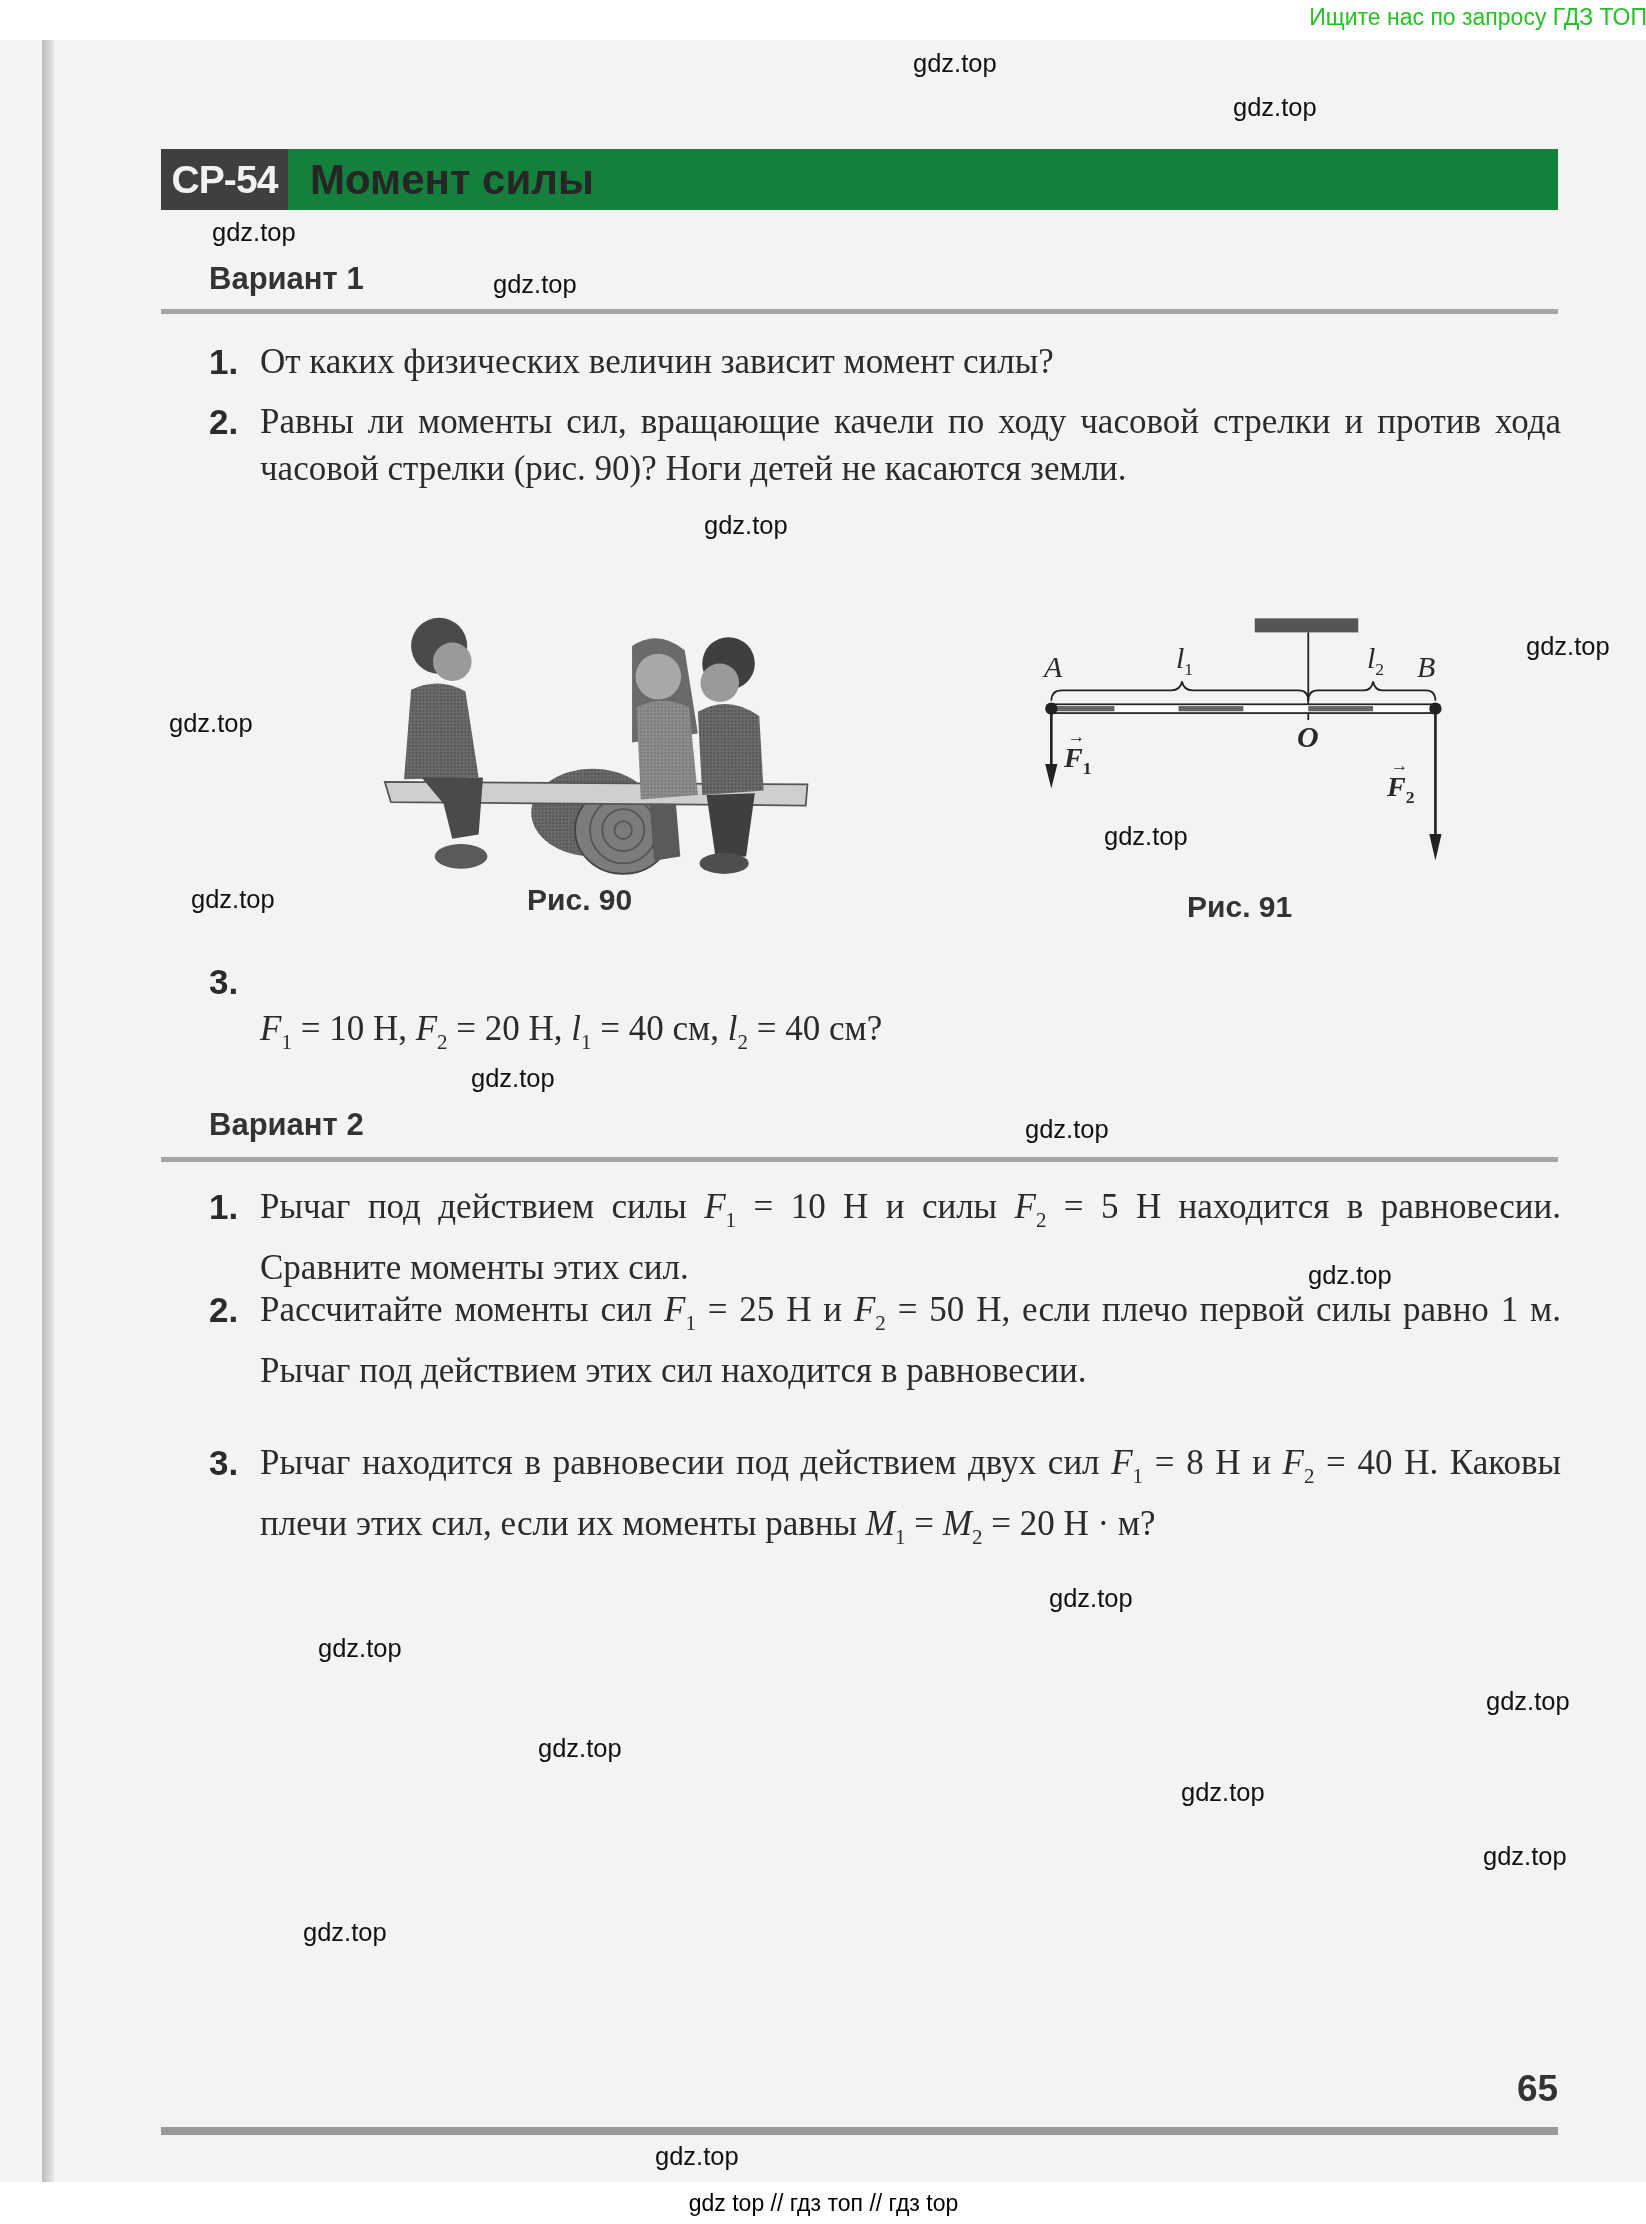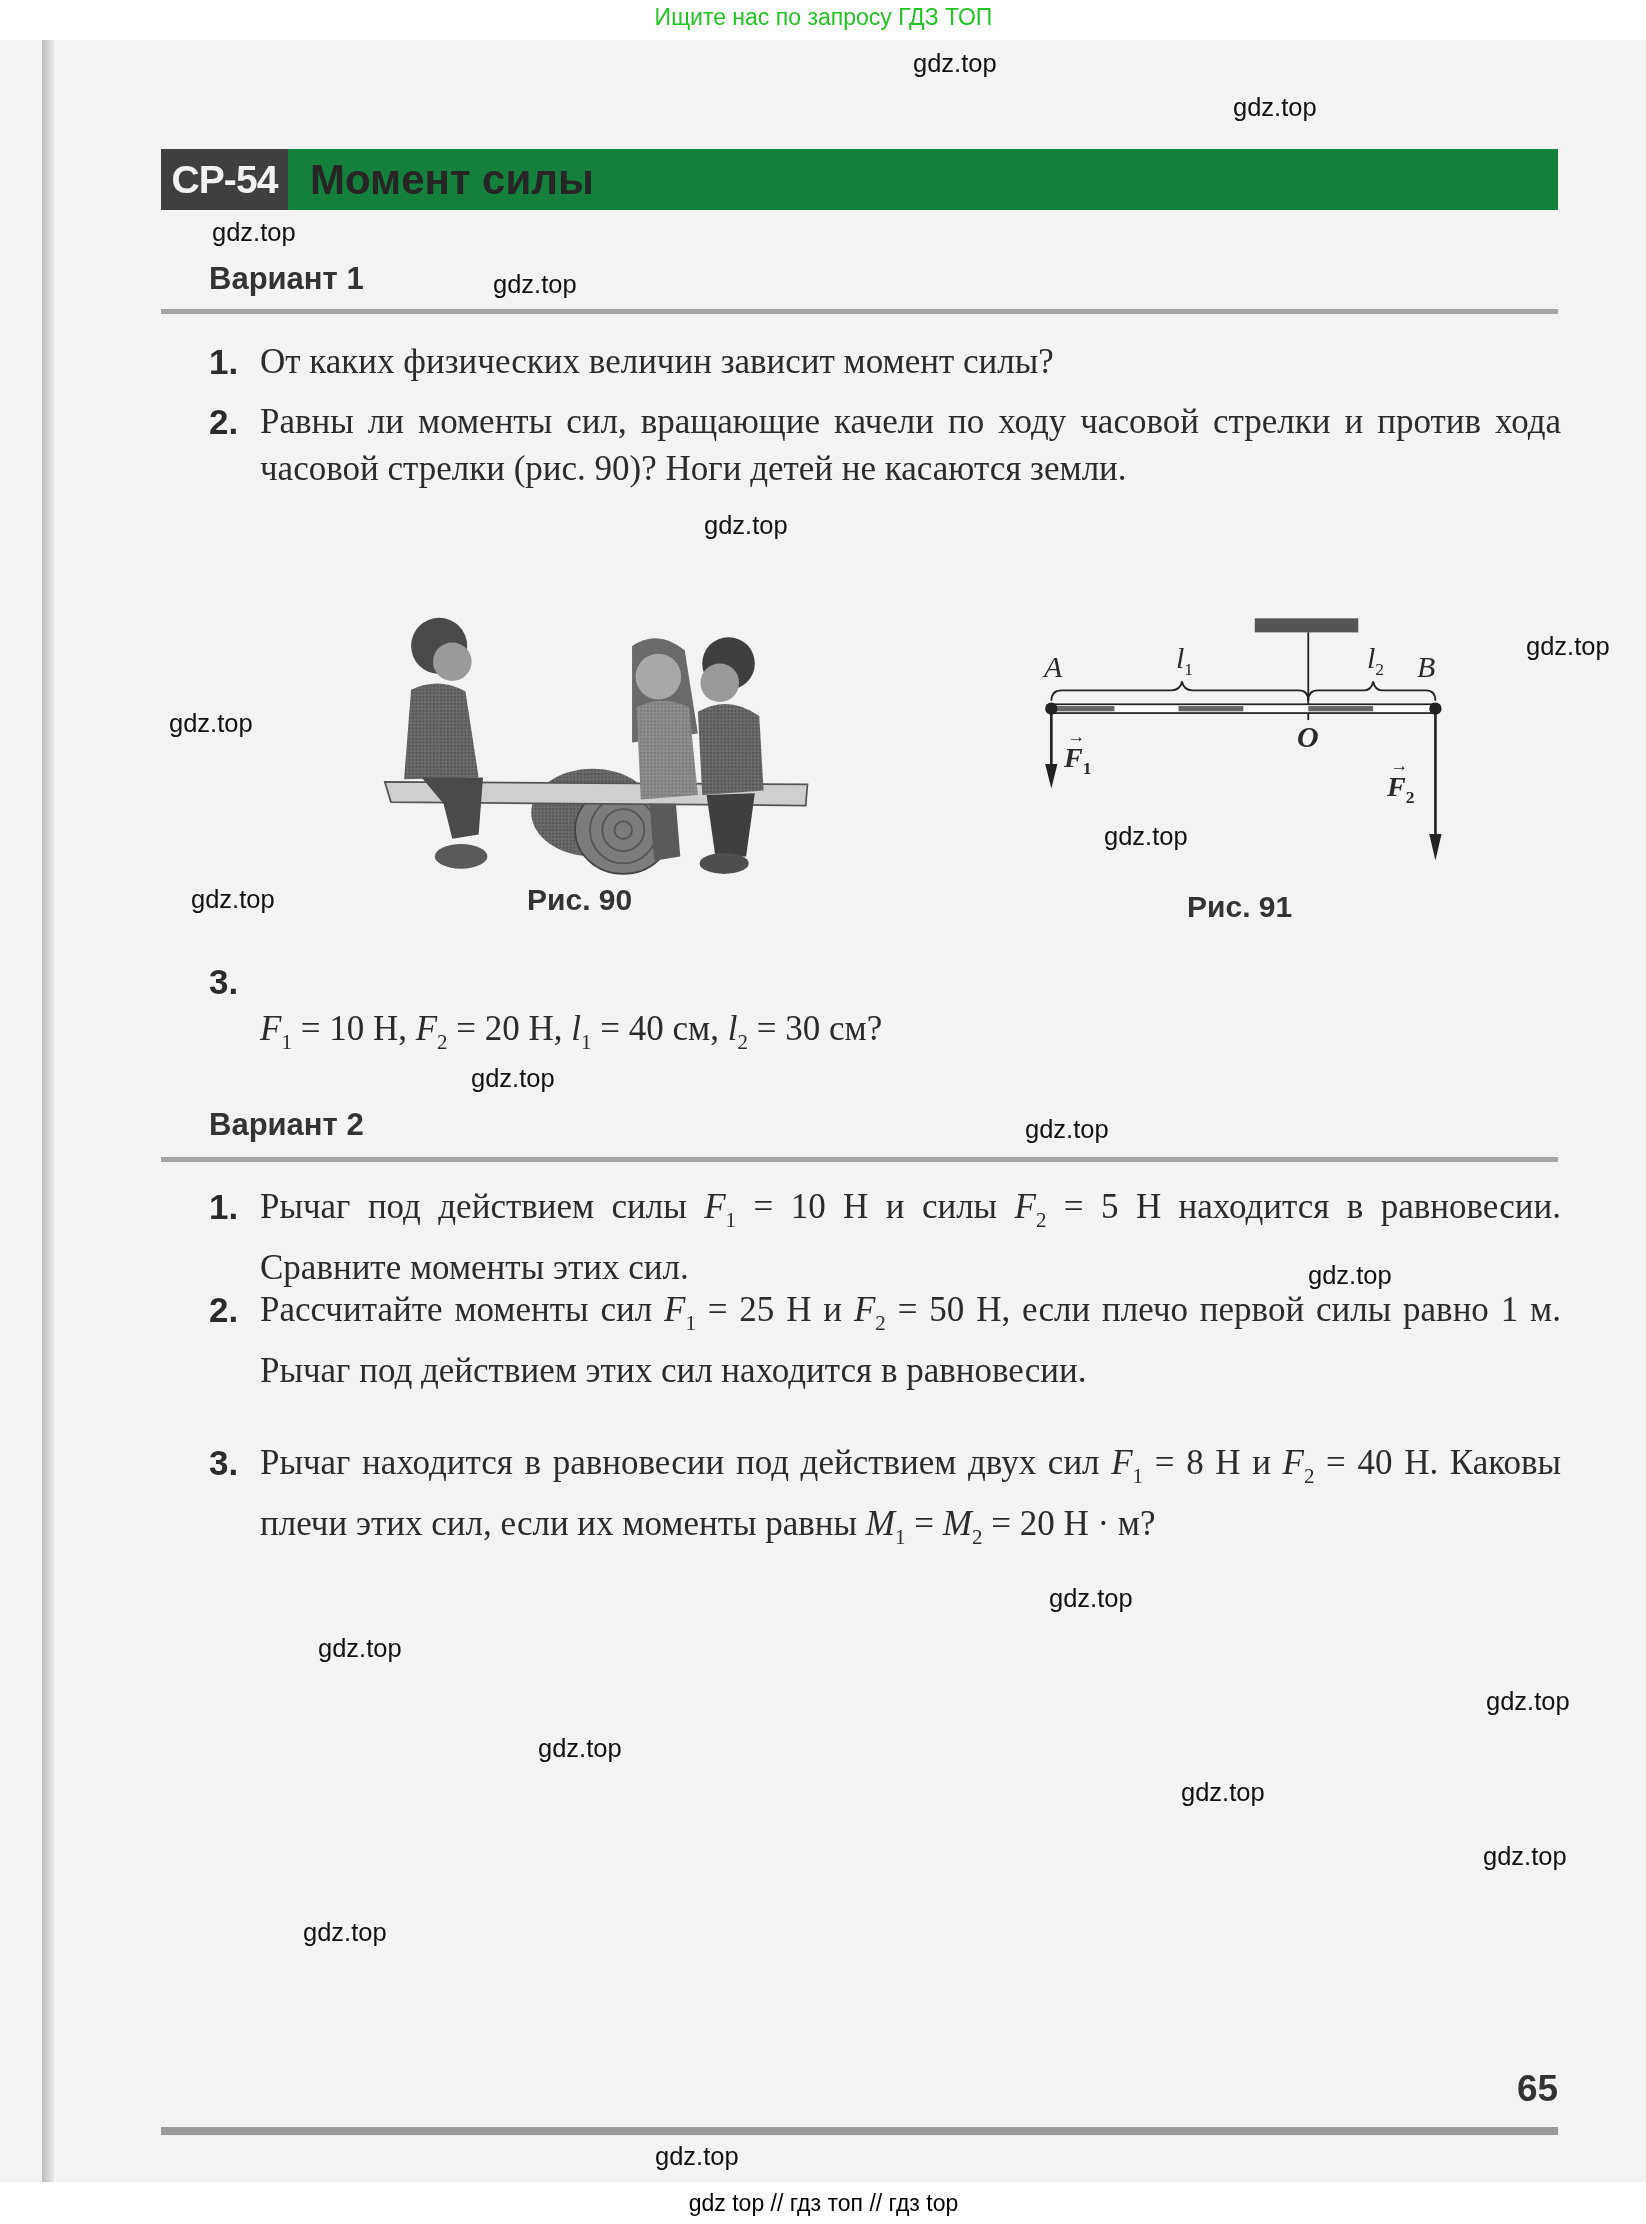--- a/index.html
+++ b/index.html
@@ -1,17 +1,17 @@
 <!DOCTYPE html>
 <html style="font-size:14px"><head>
 <meta charset="utf-8">
 <style>
   html,body{margin:0;padding:0;}
   body{width:1647px;height:2224px;position:relative;background:#ffffff;overflow:hidden;font-family:"Liberation Serif",serif;color:#2a2a2a;}
-  .top-banner{position:absolute;left:0;top:0;width:1647px;height:39px;text-align:center;font-family:"Liberation Sans",sans-serif;font-size:23px;line-height:35px;}
+  .top-banner{position:absolute;left:0;top:0;width:1647px;height:39px;text-align:right;font-family:"Liberation Sans",sans-serif;font-size:23px;line-height:35px;}
   .page{position:absolute;left:0;top:40px;width:1647px;height:2142px;background:#f3f3f3;}
   .page-edge{position:absolute;left:42px;top:0;width:12.3px;height:2142px;background:linear-gradient(90deg,#bdbdbd,#e8e8e8);}
   .title-bar{position:absolute;left:161px;top:109px;width:1397px;height:61px;background:#15803d;}
   .title-code{position:absolute;left:0;top:0;width:127px;height:61px;background:#3f3f3f;color:#f2f2f2;font-family:"Liberation Sans",sans-serif;font-weight:bold;font-size:39px;line-height:61px;text-align:center;letter-spacing:-0.9px;}
   .title-text{position:absolute;left:149px;top:0;height:61px;line-height:61px;font-family:"Liberation Sans",sans-serif;font-weight:bold;font-size:42px;color:#262626;}
   .variant{position:absolute;left:209px;font-family:"Liberation Sans",sans-serif;font-weight:bold;font-size:31px;color:#333;}
   .rule{position:absolute;left:161px;width:1397px;height:5.3px;background:#a5a5a5;}
   .q{position:absolute;left:209px;width:1352px;font-size:35px;line-height:47px;color:#2b2b2b;}
   .q .num{position:absolute;left:0;top:0;font-family:"Liberation Sans",sans-serif;font-weight:bold;}
   .q .body{display:block;margin-left:51px;text-align:justify;}
@@ -122,21 +122,21 @@
     <span style="position:absolute;left:279px;top:123px;font-style:italic;font-size:30px;font-weight:bold;font-family:'Liberation Serif',serif;">O</span>
     <span style="position:absolute;left:46px;top:145px;font-style:italic;font-weight:bold;font-size:28px;font-family:'Liberation Serif',serif;"><span style="position:absolute;left:3.5px;top:-16px;font-size:17.6px;font-style:normal;">→</span><span>F</span><sub style="font-size:17.6px;font-style:normal;">1</sub></span>
     <span style="position:absolute;left:369px;top:174px;font-style:italic;font-weight:bold;font-size:28px;font-family:'Liberation Serif',serif;"><span style="position:absolute;left:3.5px;top:-16px;font-size:17.6px;font-style:normal;">→</span><span>F</span><sub style="font-size:17.6px;font-style:normal;">2</sub></span>
     <div class="fig-caption" style="left:169px;top:293px;">Рис. 91</div>
   </div>
 
   <div class="q" style="top:918px;">
     <span class="num">3.</span>
     <span class="body">
       <br>
-      <i>F</i><sub>1</sub><span> = 10 Н, </span><i>F</i><sub>2</sub><span> = 20 Н, </span><i>l</i><sub>1</sub><span> = 40 см, </span><i>l</i><sub>2</sub><span> = 30 см?</span>
+      <i>F</i><sub>1</sub><span> = 10 Н, </span><i>F</i><sub>2</sub><span> = 20 Н, </span><i>l</i><sub>1</sub><span> = 40 см, </span><i>l</i><sub>2</sub><span> = 40 см?</span>
     </span>
   </div>
 
   <div class="variant" style="top:1067px;">Вариант 2</div>
   <div class="rule" style="top:1117px;"></div>
 
   <div class="q" style="top:1143px;">
     <span class="num">1.</span>
     <span class="body"><span>Рычаг под действием силы </span><i>F</i><sub>1</sub><span> = 10 Н и силы </span><i>F</i><sub>2</sub><span> = 5 Н находится в равновесии. Сравните моменты этих сил.</span></span>
   </div>

